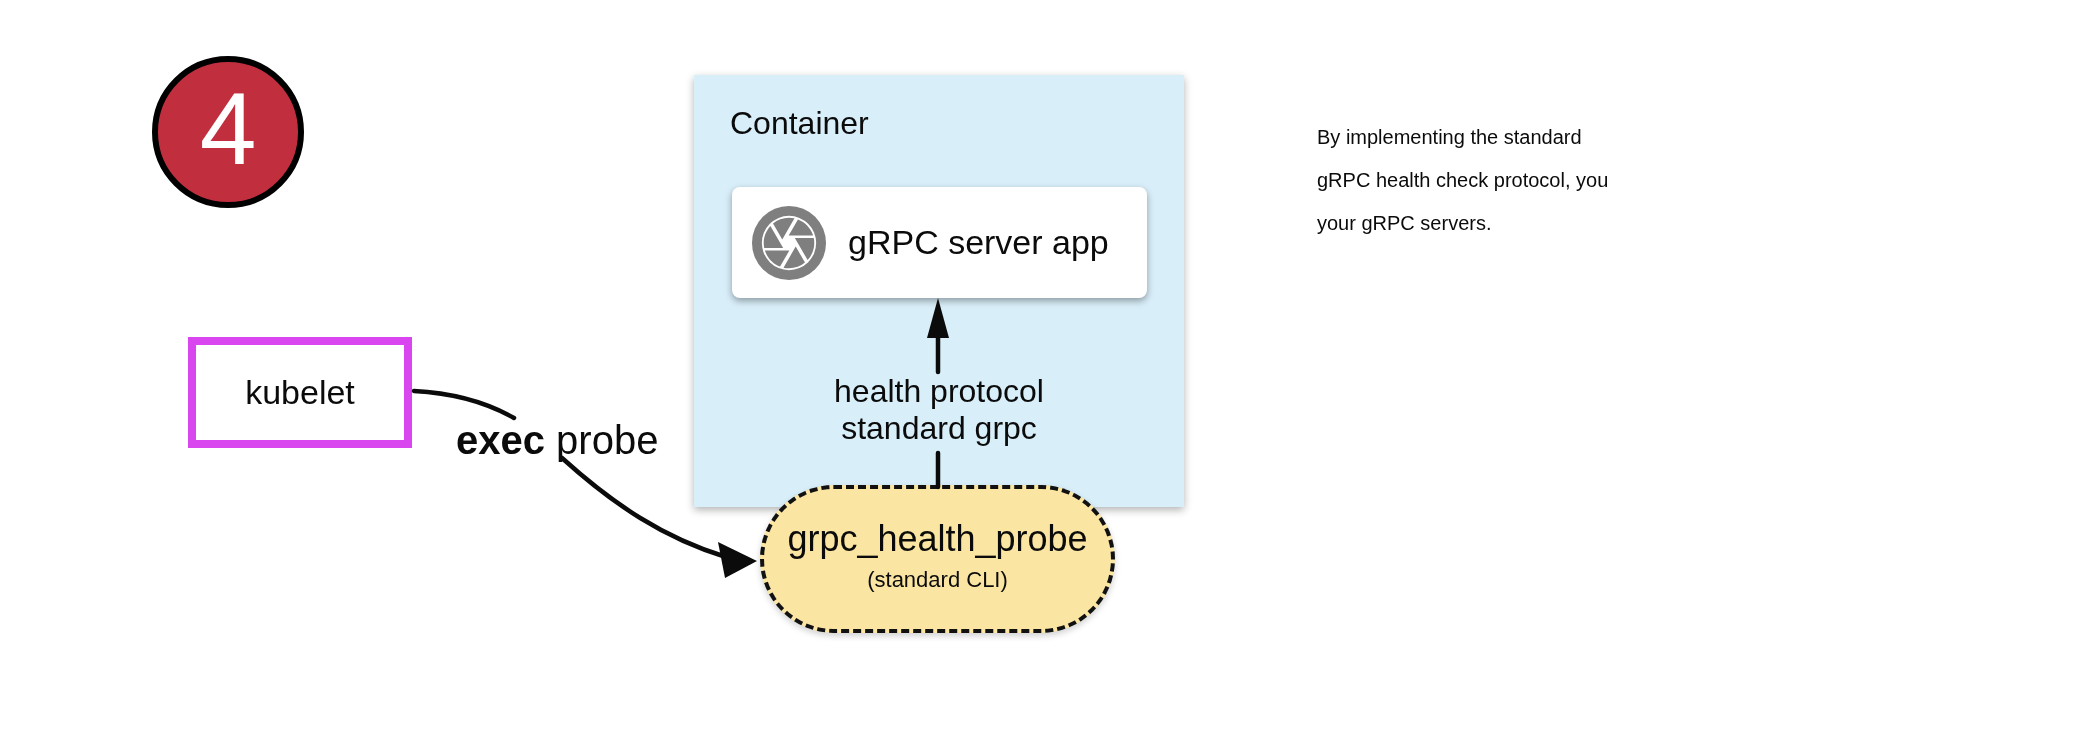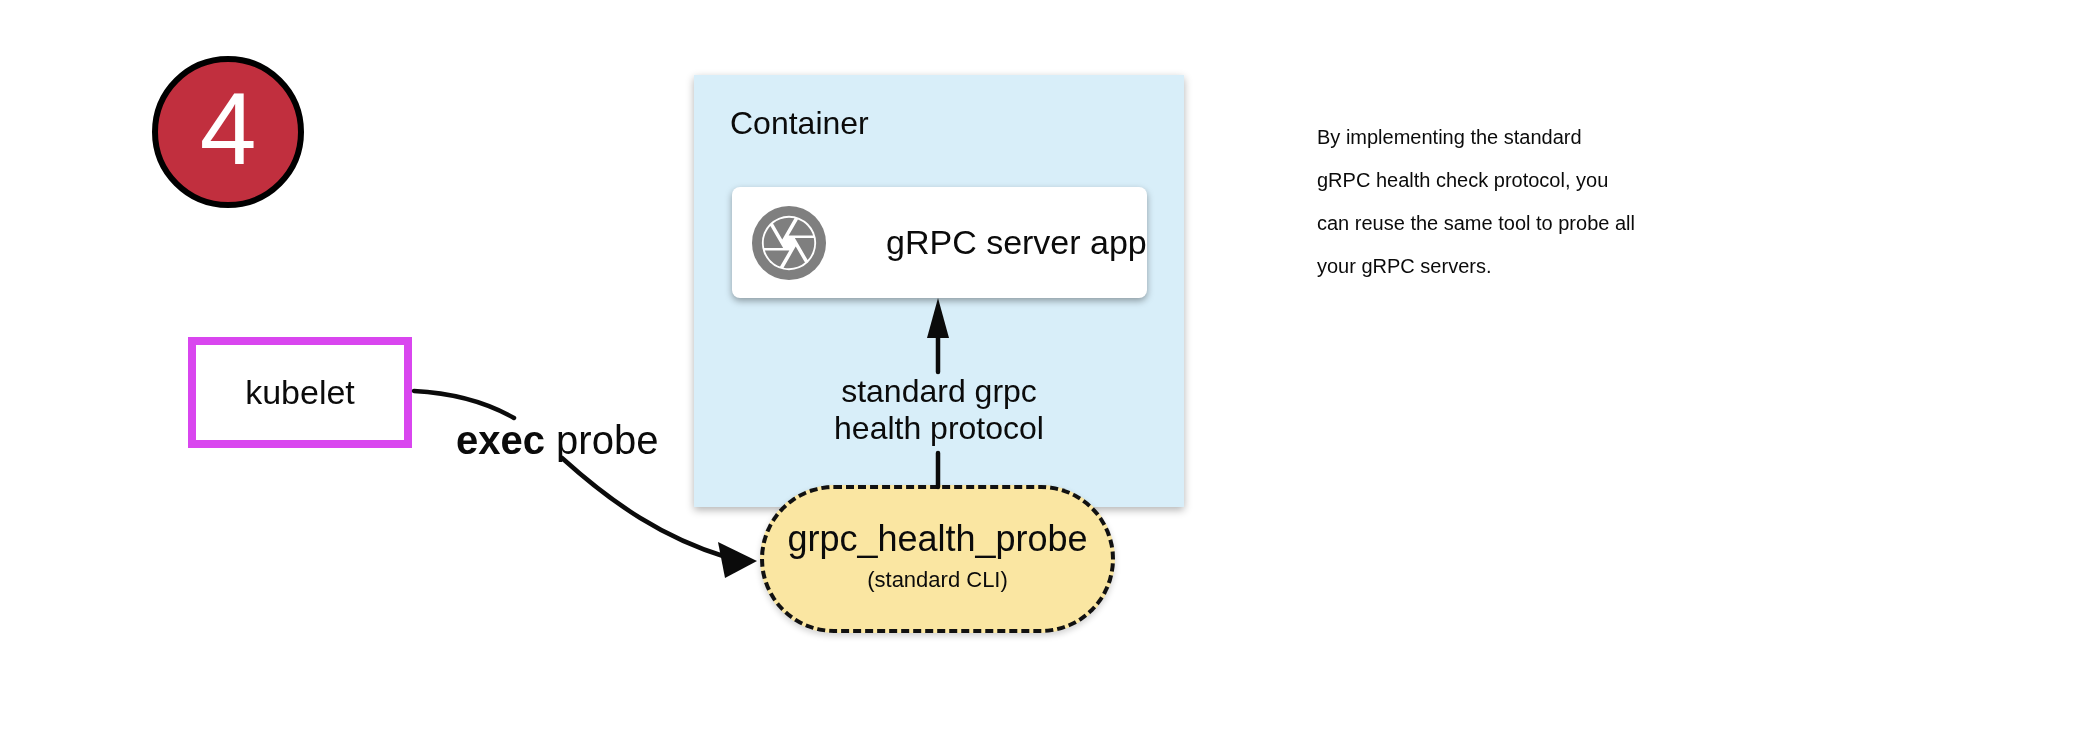--- a/index.html
+++ b/index.html
@@ -51,21 +51,21 @@
   }
 
   
   .server-box{
     position:absolute;left:38px;top:112px;width:415px;height:111px;
     background:#fff;border-radius:8px;
     box-shadow:0 3px 7px rgba(0,0,0,.35);
     display:flex;align-items:center;gap:22px;padding-left:20px;
   }
   .server-box .aperture{width:74px;height:74px;flex:0 0 auto;}
-  .server-box .label{font-size:34px;margin-left:38px;}
+  .server-box .label{font-size:34px;}
 
   
   .protocol-label{
     position:absolute;left:110px;top:298px;width:270px;
     text-align:center;font-size:32px;line-height:37px;
   }
 
   
   .probe-pill{
     position:absolute;left:66px;top:410px;width:355px;height:148px;
@@ -111,34 +111,33 @@
         <circle cx="12" cy="12" r="12" fill="#7F7F7F"></circle>
         <circle cx="12" cy="12" r="8.8" fill="#ffffff"></circle>
         <g transform="translate(12 12) scale(0.82) translate(-12 -12)">
           <path fill="#7F7F7F" d="M9.4 10.5l4.77-8.26C13.47 2.09 12.75 2 12 2c-2.4 0-4.6.85-6.32 2.25l3.66 6.35.06-.1zM21.54 9c-.92-2.92-3.15-5.26-6-6.34L11.88 9h9.66zm.26 1h-7.49l.29.5 4.76 8.25C21 16.97 22 14.61 22 12c0-.69-.07-1.35-.2-2zM8.54 12l-3.9-6.75C3.01 7.03 2 9.39 2 12c0 .69.07 1.35.2 2h7.49l-1.15-2zm-6.08 3c.92 2.92 3.15 5.26 6 6.34L12.12 15H2.46zm11.27 0l-3.9 6.76c.7.15 1.42.24 2.17.24 2.4 0 4.6-.85 6.32-2.25l-3.66-6.35-.93 1.6z"></path>
         </g>
       </svg>
       <span class="label">gRPC server app</span>
     </div>
 
     <div class="protocol-label">
+      <div>health protocol</div>
       <div>standard grpc</div>
-      <div>health protocol</div>
     </div>
 
     <div class="probe-pill">
       <div class="pill-title">grpc_health_probe</div>
       <div class="pill-sub">(standard CLI)</div>
     </div>
   </div>
 
   <div class="note">
     <div>By implementing the standard</div>
     <div>gRPC health check protocol, you</div>
-    <div>can reuse the same tool to probe all</div>
     <div>your gRPC servers.</div>
   </div>
 
   <svg class="arrows" aria-hidden="true">
 
     <path d="M 414 391 Q 472 394 514 418"></path>
     <path d="M 562 458 C 614 505 664 538 726 557"></path>
     <polygon points="757,561 718,542 725,578"></polygon>
 
     <line x1="938" y1="336" x2="938" y2="372"></line>

